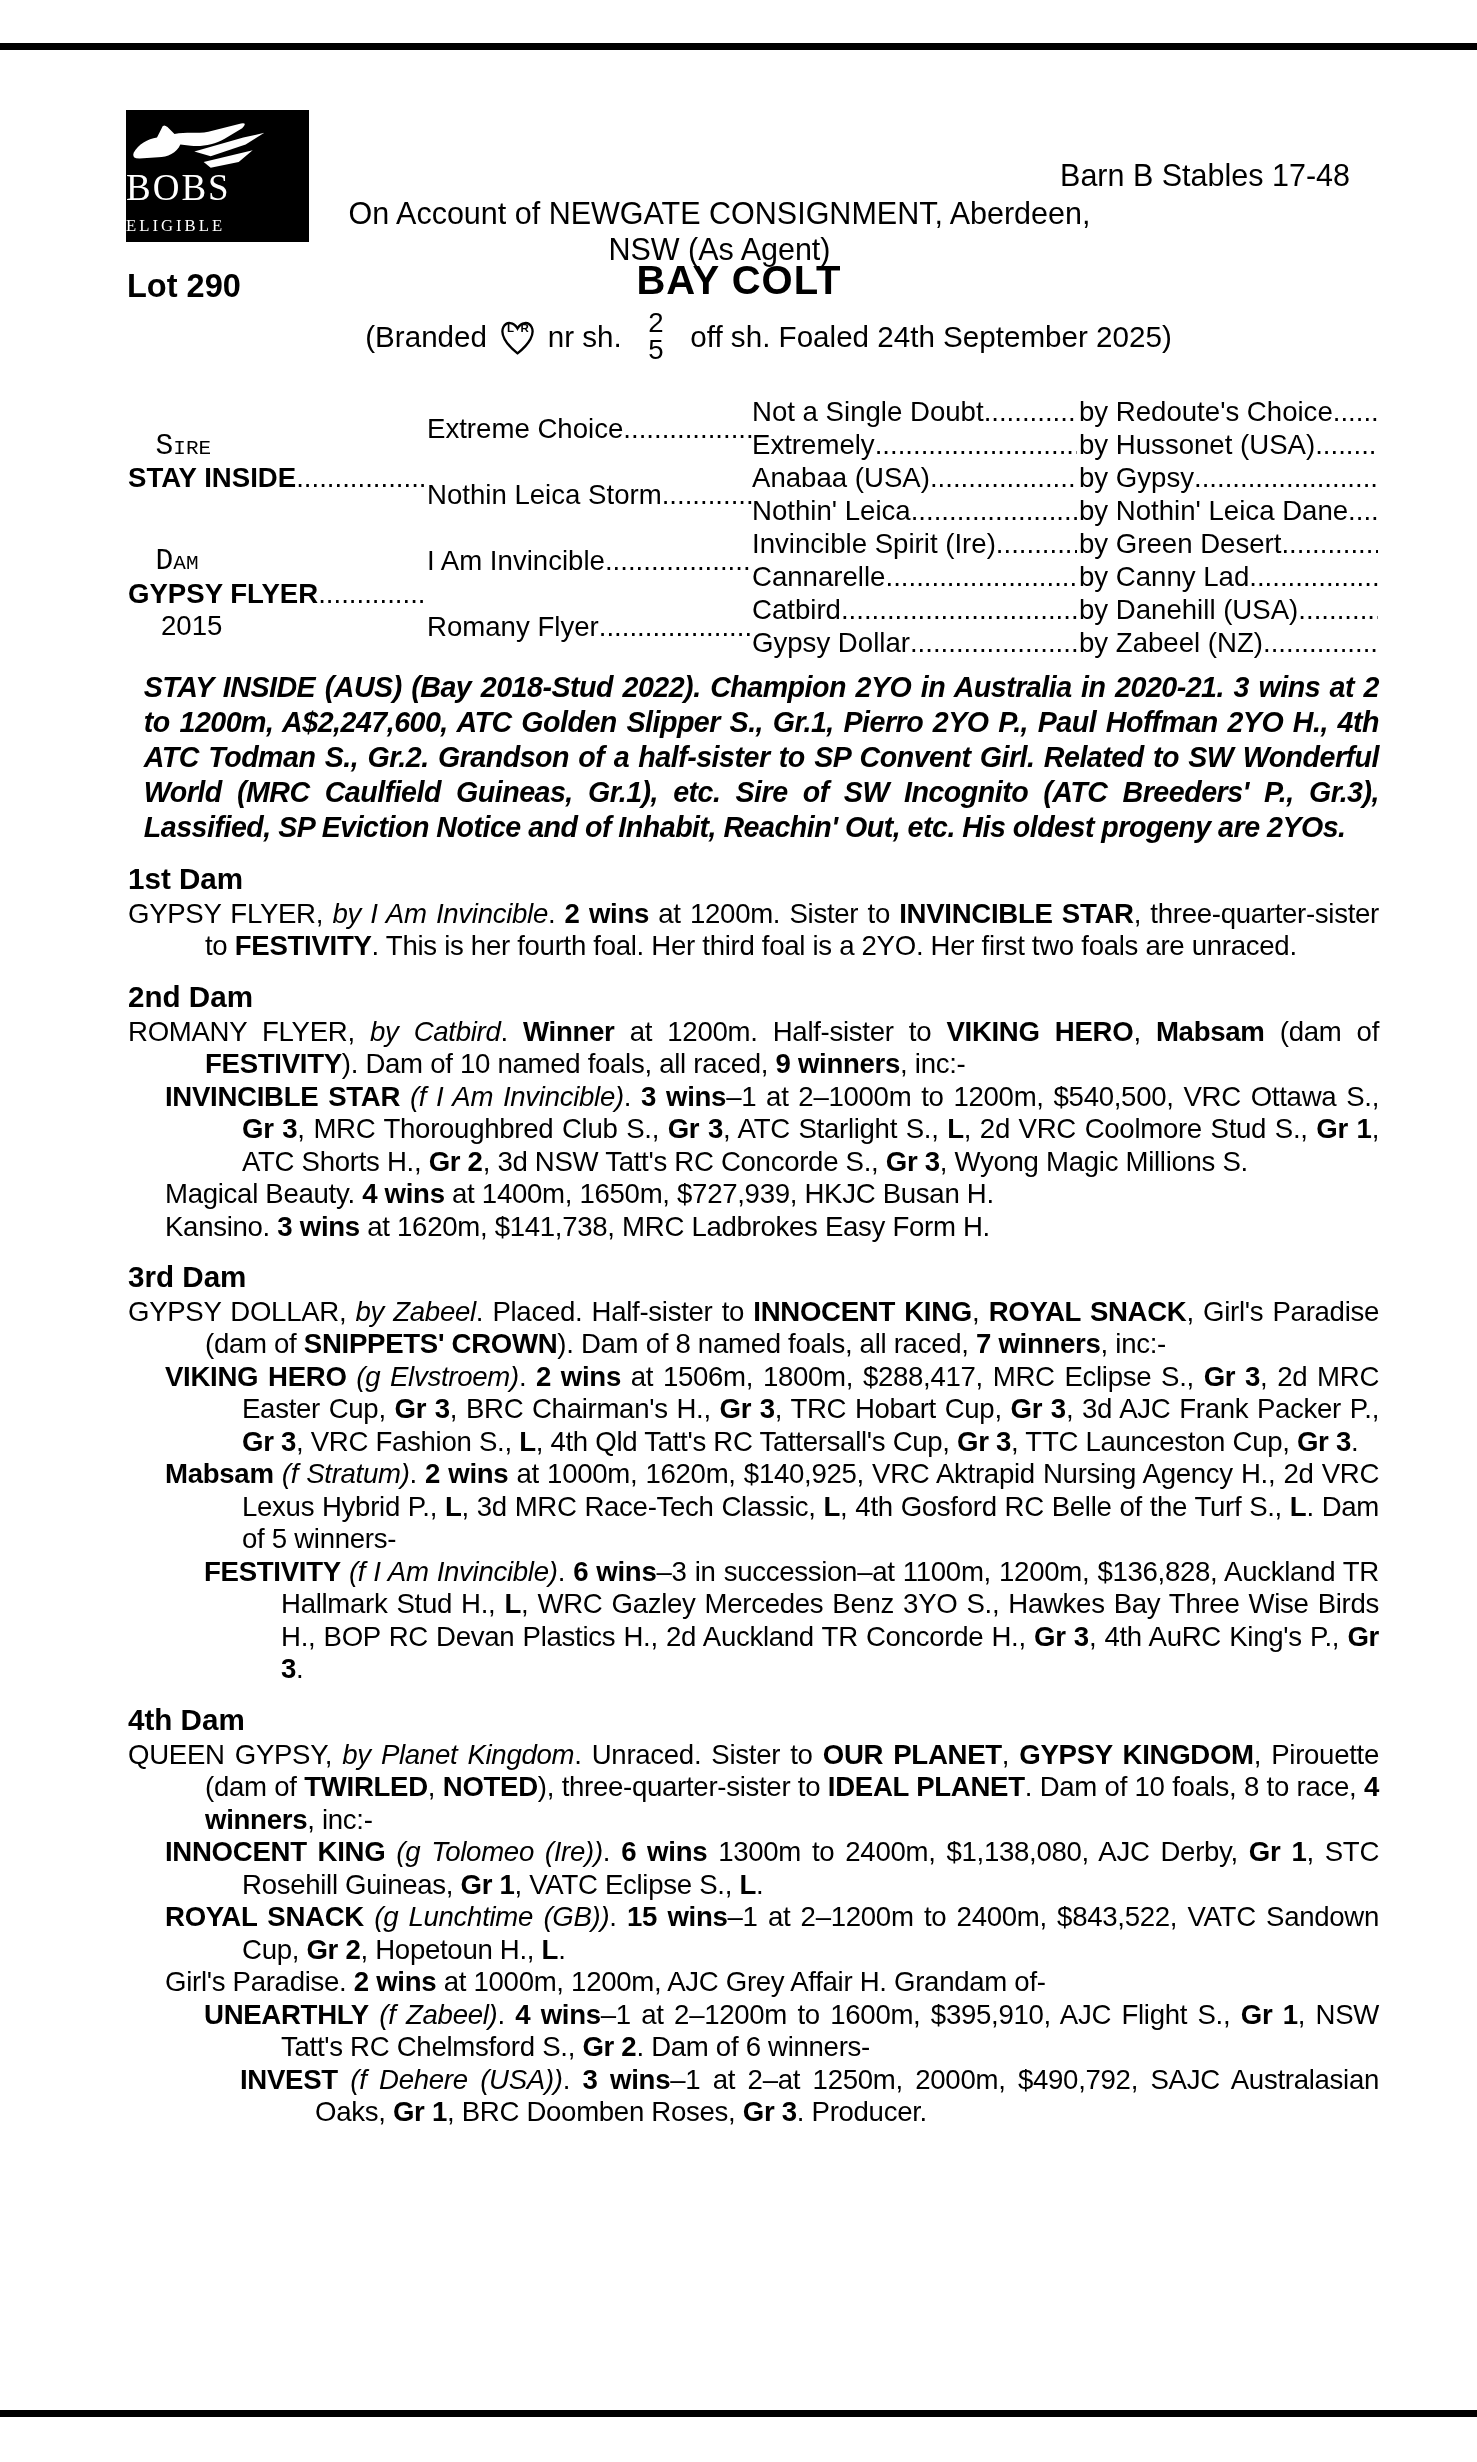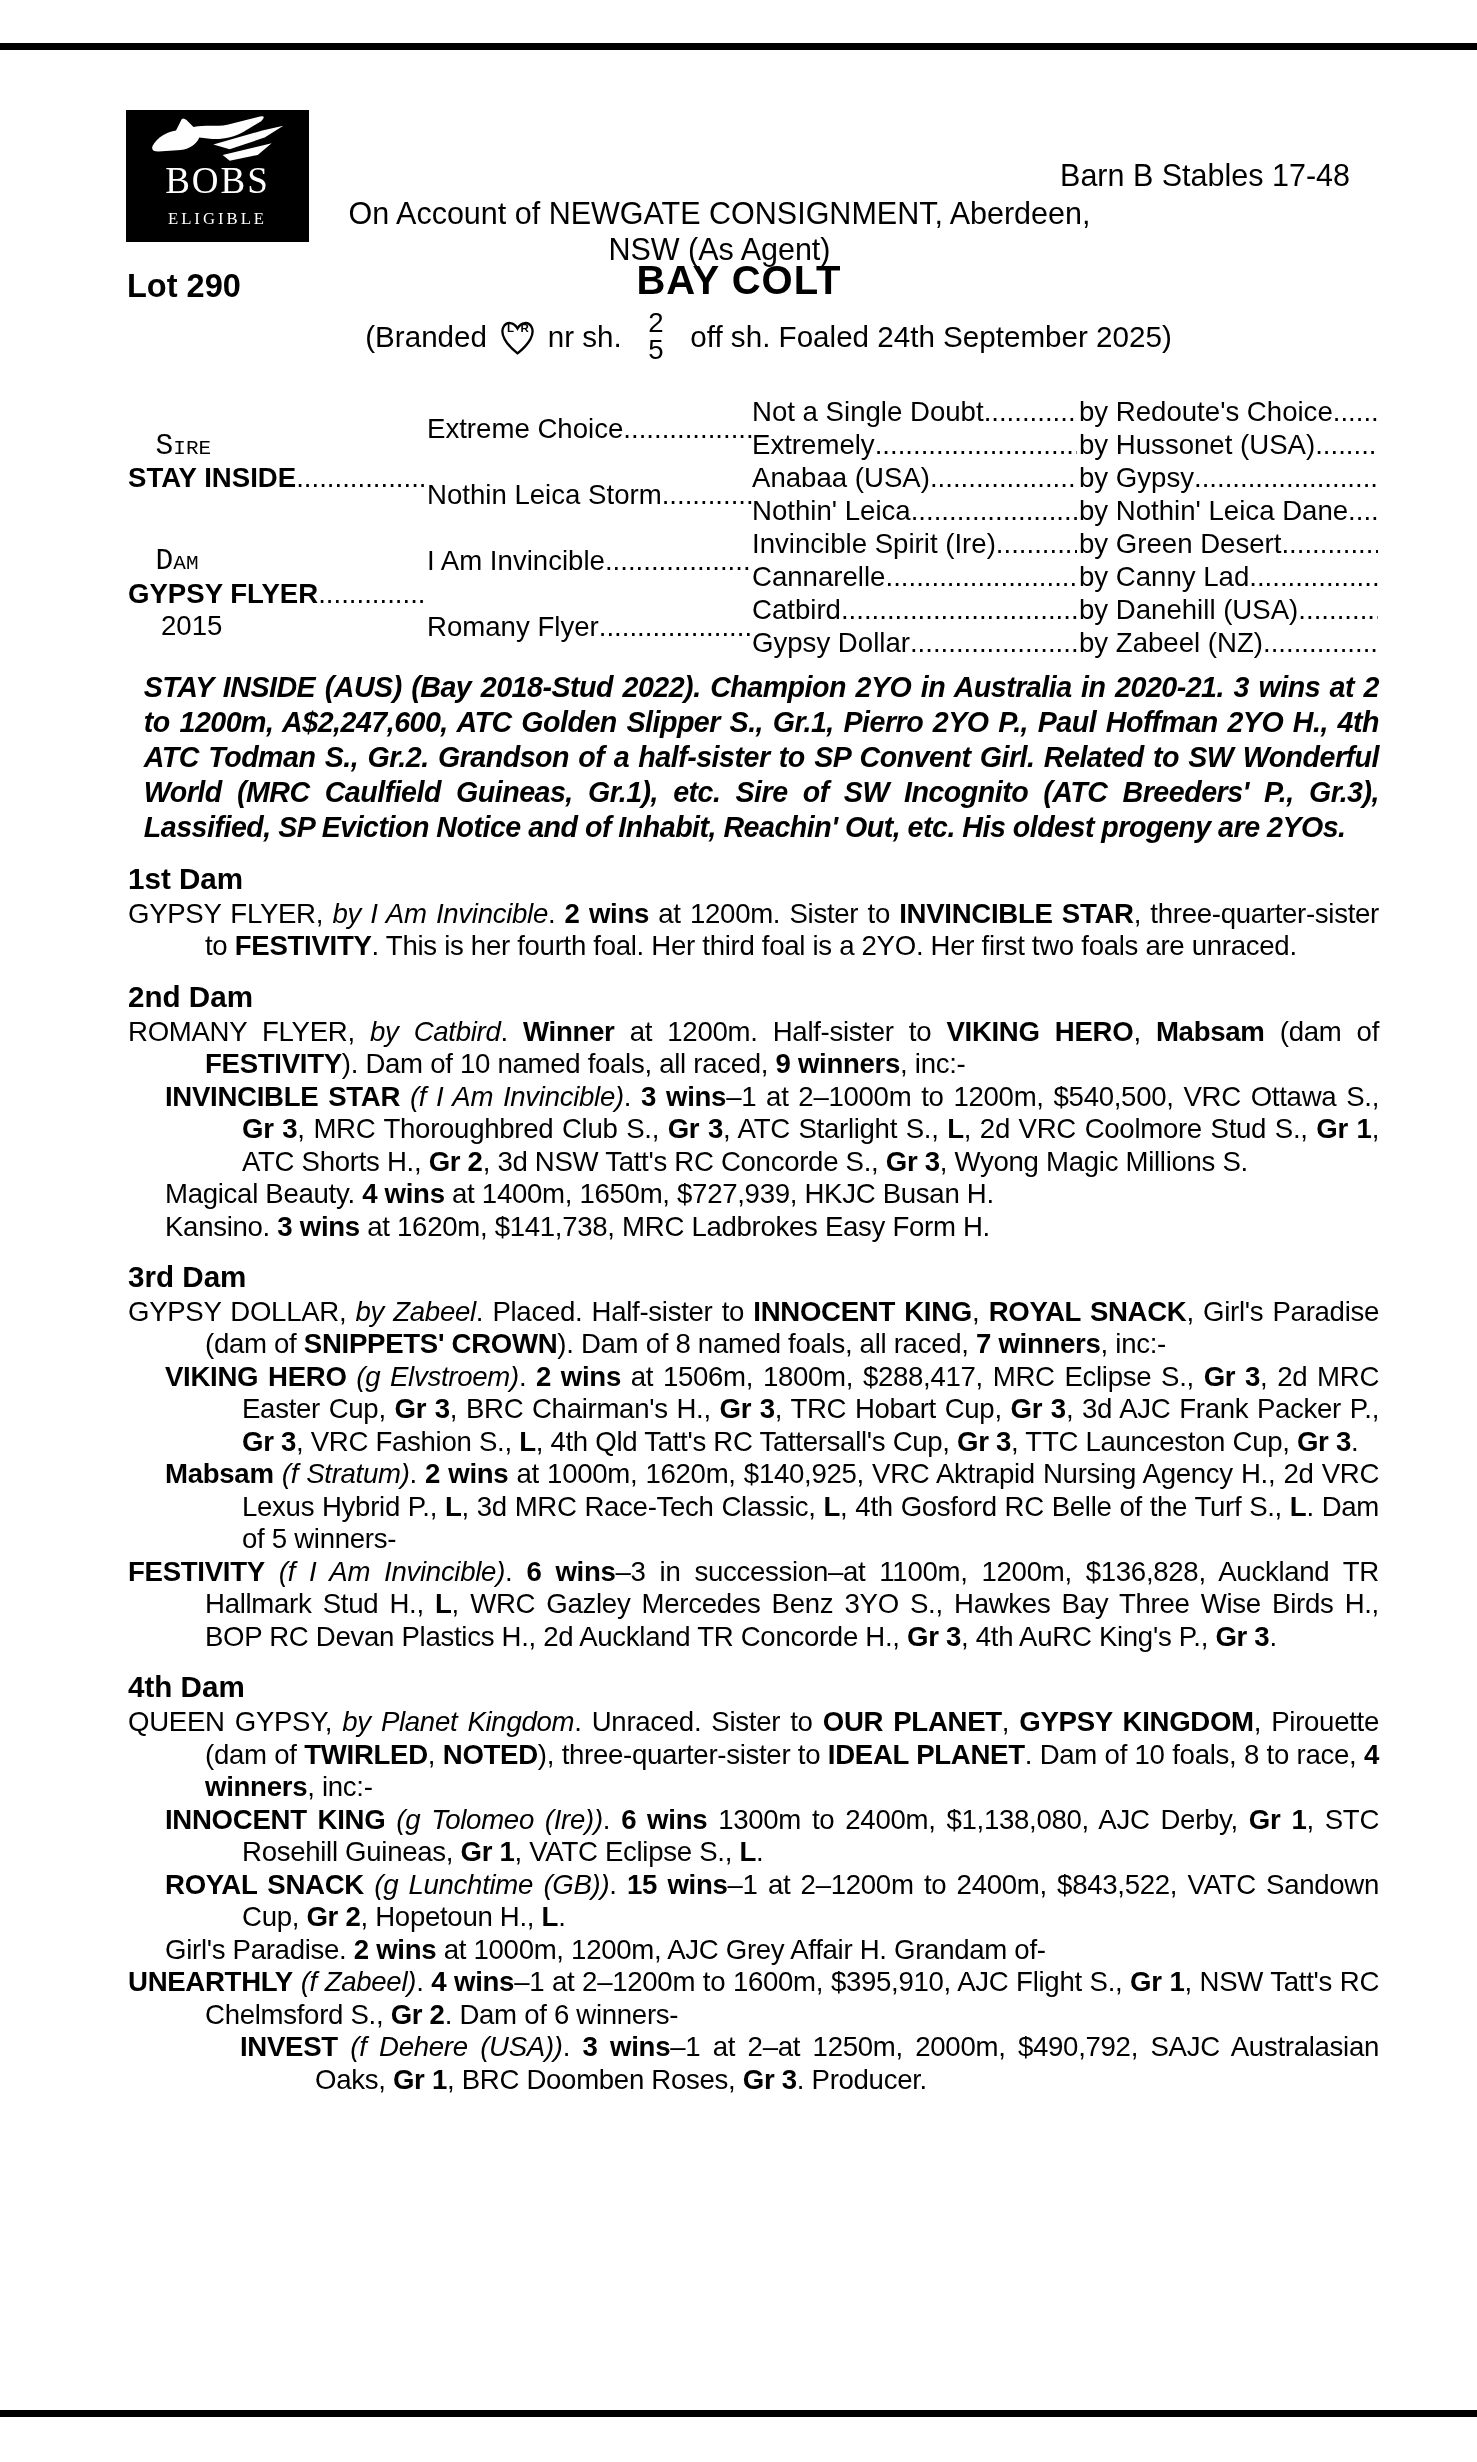--- a/index.html
+++ b/index.html
@@ -8,22 +8,22 @@
     position:relative; width:1478px; height:2463px; background:#fff; color:#000;
     font-family:"Liberation Sans", sans-serif; margin:0 auto; overflow:hidden;
   }
   .rule { position:absolute; left:0; width:1478px; height:6.9px; background:#000; }
   .rule.top { top:43px; }
   .rule.bottom { top:2410px; }
 
   
   .logo {
     position:absolute; left:126px; top:110px; width:183px; height:132px;
-    background:#000; color:#fff; display:flex; flex-direction:column; align-items:center;
-    padding-top:3px;
+    background:#000; color:#fff; display:flex; flex-direction:column; 
+    padding-top:10px;
   }
   .logo svg { width:146px; height:49px; display:block; }
   .logo-bobs { font-family:"Liberation Serif", serif; font-size:37px; line-height:37px; letter-spacing:2px; }
   .logo-elig { font-family:"Liberation Serif", serif; font-size:16.7px; line-height:20.7px; letter-spacing:3px;margin-top:10px; }
 
   .barn { position:absolute; right:128px; top:158px; font-size:30.5px; font-weight:400; white-space:nowrap; }
   .consign { position:absolute; left:296px; top:195px; width:847px; text-align:center; font-size:30.5px; font-weight:400; line-height:36px; }
   .lot { position:absolute; left:127px; top:268px; font-size:32.5px; font-weight:700; }
   .horse-title { position:absolute; left:0; top:258px; width:1478px; text-align:center; font-size:40px; font-weight:700; letter-spacing:1px; }
   .branded {
@@ -56,21 +56,21 @@
   
   .main { position:absolute; left:128px; top:668px; width:1251px; }
   .blurb {
     font-weight:700; font-style:italic; font-size:28.6px; line-height:35px;
     text-align:justify; margin:2px 0 0 15.8px; letter-spacing:-0.5px;
   }
   .dam-heading { font-size:29.6px; font-weight:700; line-height:35px; margin-top:15.8px; margin-bottom:2px; }
   .entry { font-size:27.6px; line-height:32.5px; text-align:justify; letter-spacing:-0.3px; }
   .l0 { padding-left:77px; text-indent:-77px; }
   .l1 { margin-left:37px; padding-left:77px; text-indent:-77px; }
-  .l2 { padding-left:77px; text-indent:-77px; }
+  .l2 { margin-left:76px; padding-left:77px; text-indent:-77px; }
   .l3 { margin-left:112px; padding-left:75px; text-indent:-75px; }
   .b { font-weight:700; }
   .i { font-style:italic; }
 </style>
 </head>
 <body>
 
 <div id="page">
   <div class="rule top"></div>
   <div class="rule bottom"></div>

